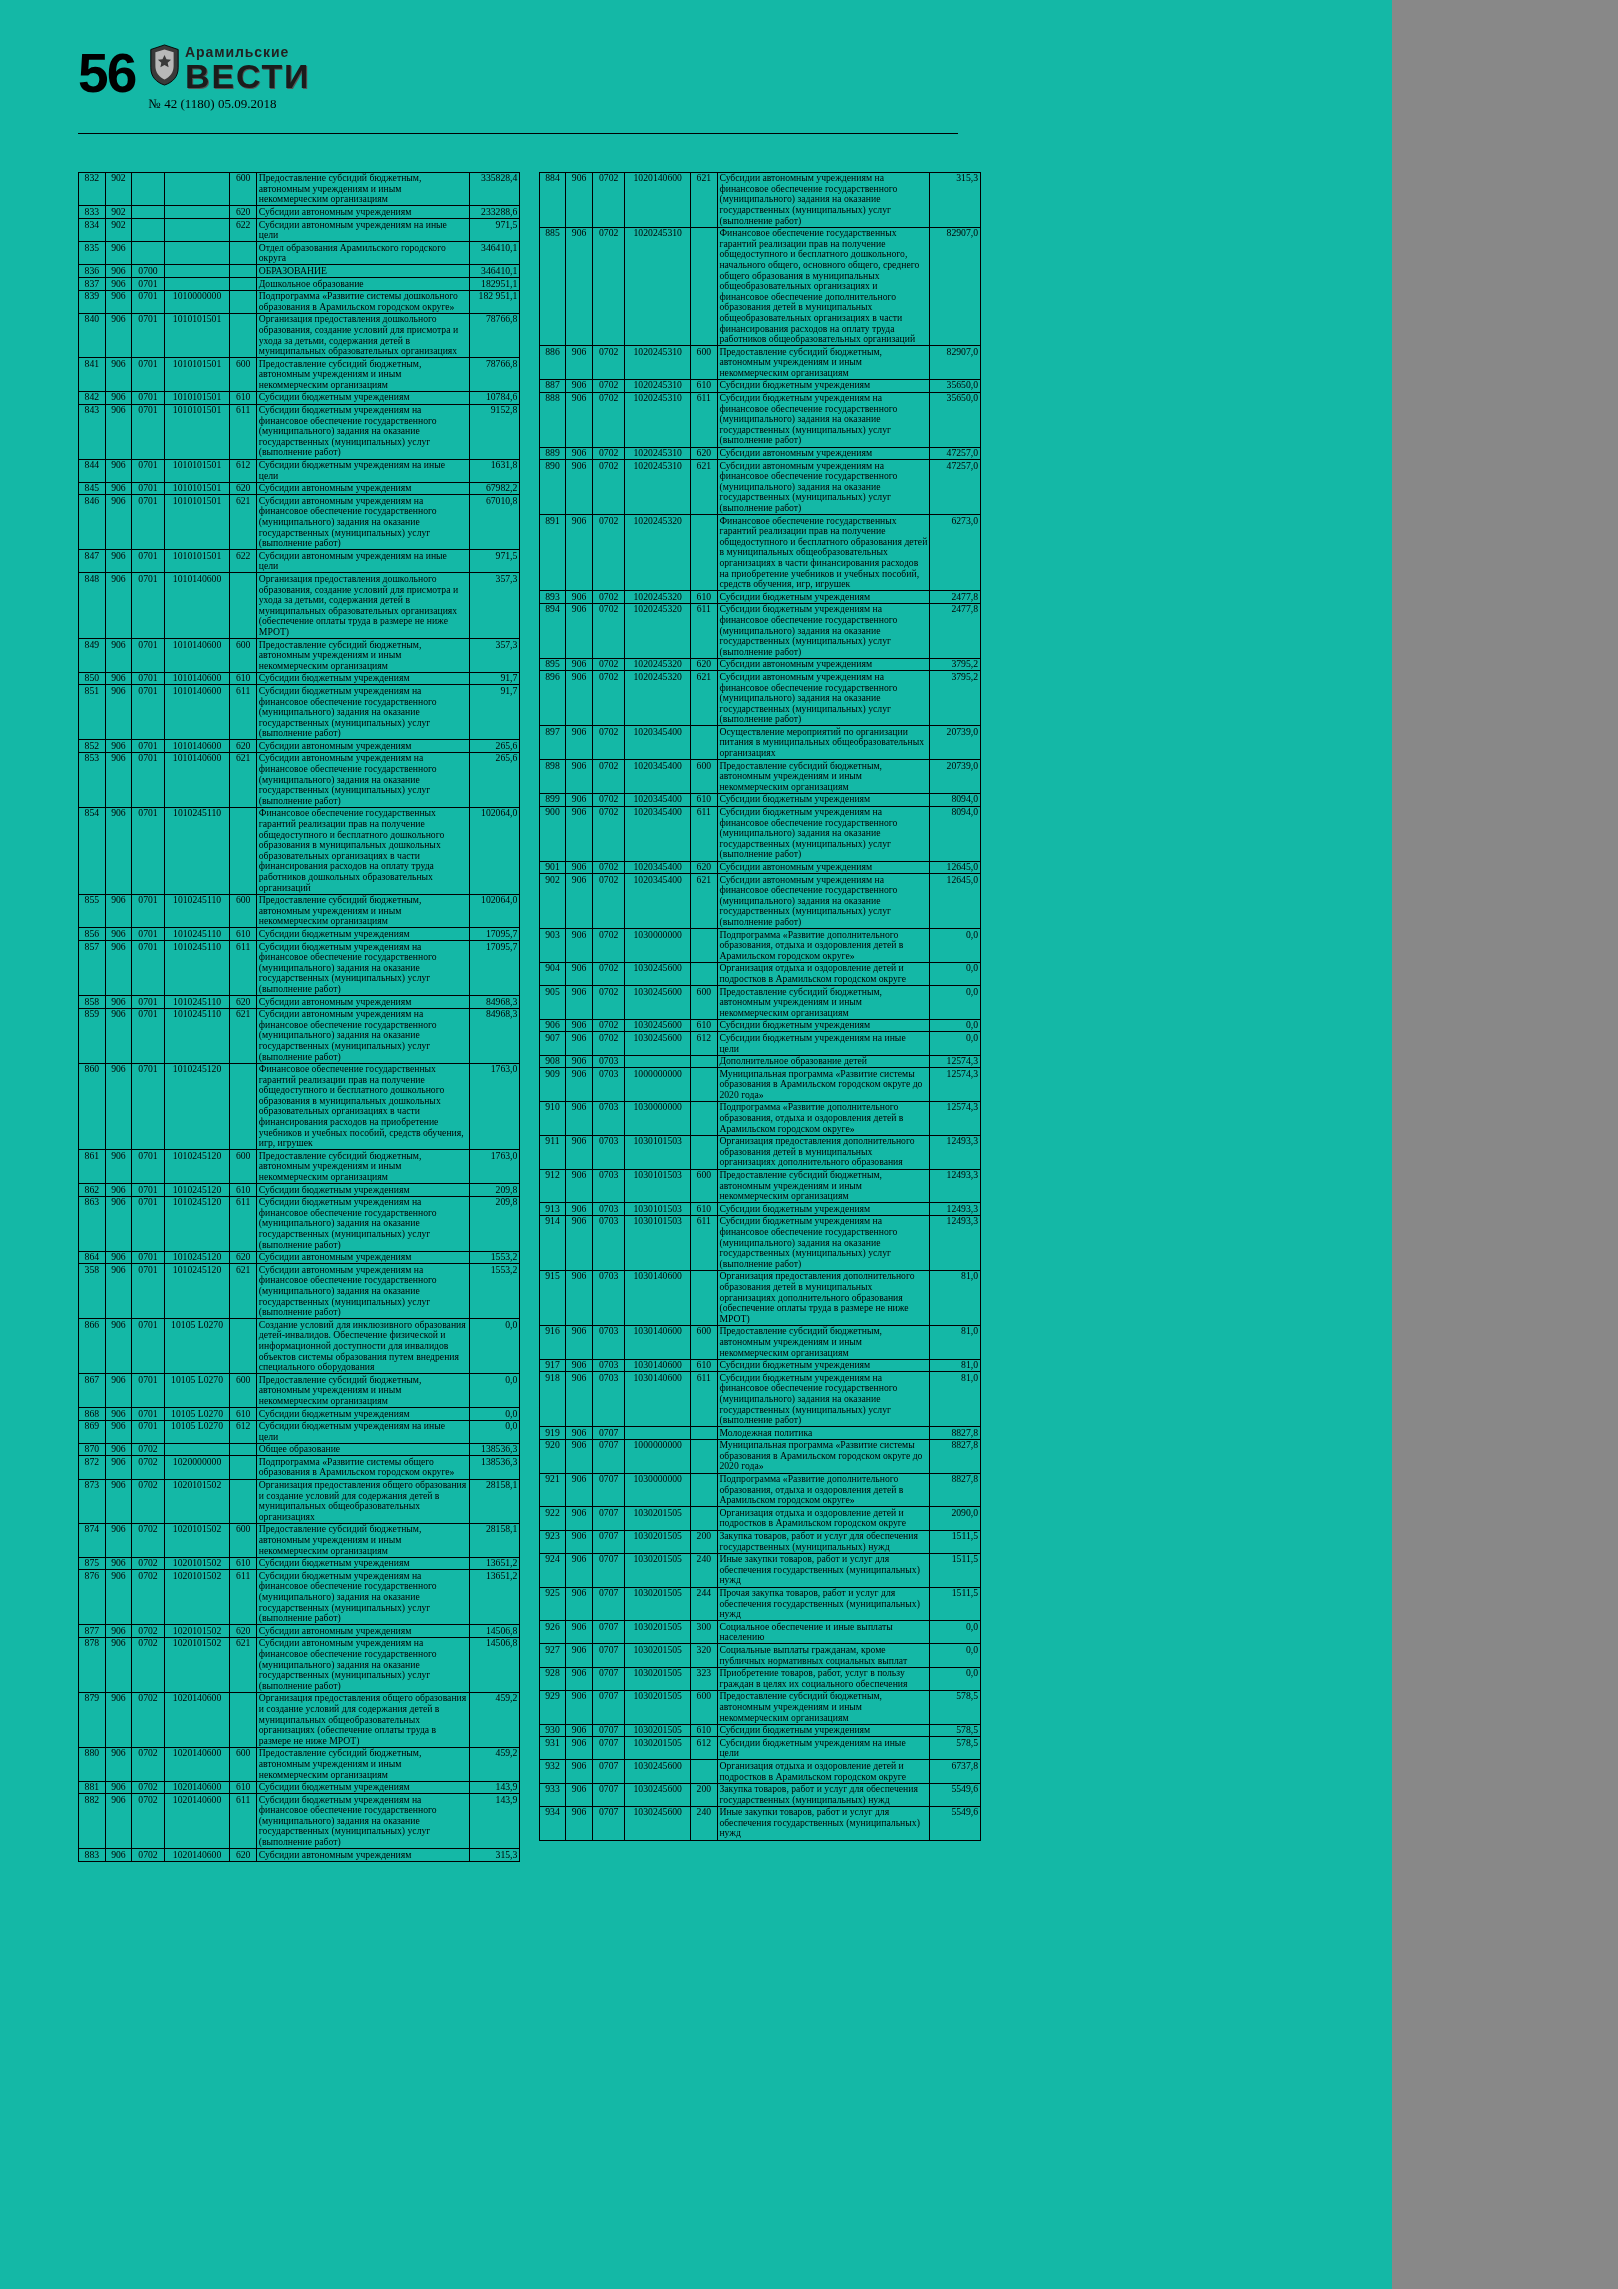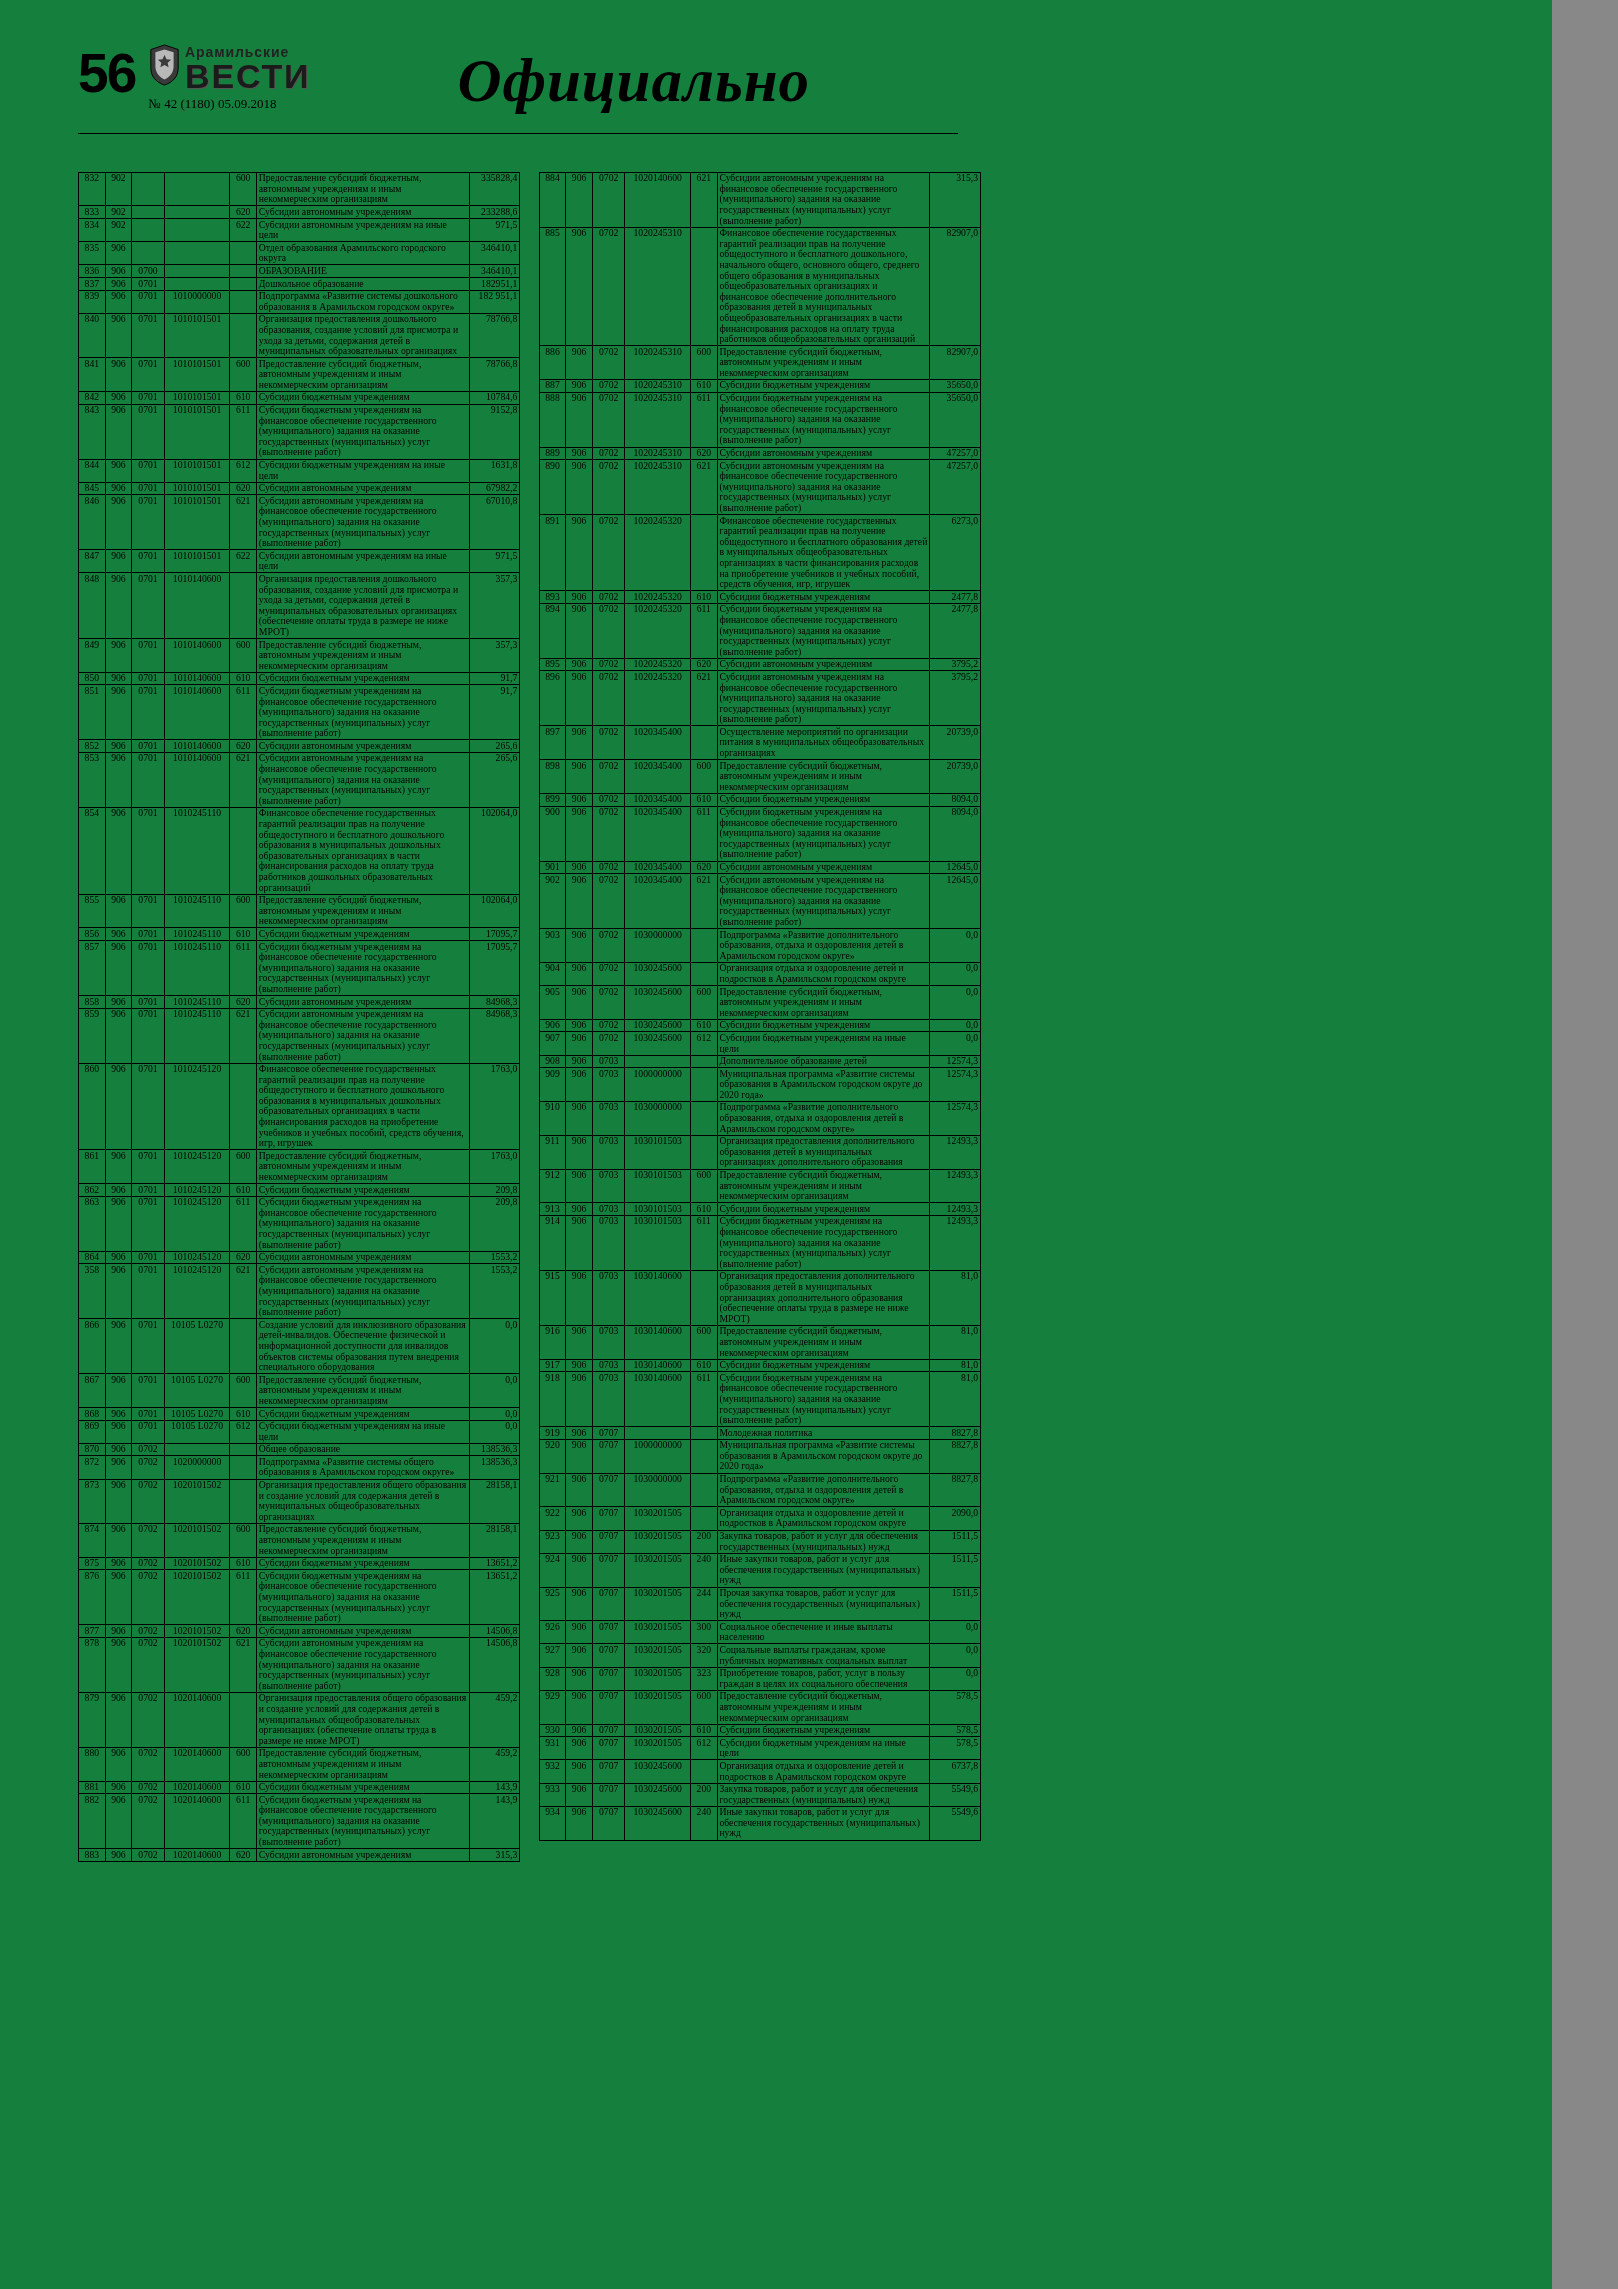--- a/index.html
+++ b/index.html
@@ -1,19 +1,19 @@
 <!DOCTYPE html>
 <html style="font-size:14.8px"><head>
 <meta charset="utf-8">
 <style>
   html,body{margin:0;padding:0;background:#888;}
   .page{
     position:relative;
-    width:1552px;height:2290px;
-    background:#15803d;
+    width:1392px;height:2290px;
+    background:#14b8a6;
     font-family:"Liberation Serif", serif;
     color:#000;
     overflow:hidden;
   }
   .content{
     position:absolute;
     left:78px;top:44px;
     width:880px;
   }
   
@@ -123,21 +123,20 @@
               <path d="M17 12 l2.2 4.6 5 .6 -3.7 3.4 1 4.9 -4.5-2.5 -4.5 2.5 1-4.9 -3.7-3.4 5-.6 Z" fill="#3a3a3a"></path>
             </svg>
           </span>
           <span class="mast-text">
             <span class="mast-top" style="display:block;">Арамильские</span>
             <span class="mast-main" style="display:block;">ВЕСТИ</span>
           </span>
         </div>
         <div class="issue">№ 42 (1180) 05.09.2018</div>
       </div>
-      <div class="section-title">Официально</div>
     </div>
 
     <div class="header-rule"></div>
 
     <div class="columns">
       <table class="budget">
         <tbody>
             <tr>
               <td class="c0">832</td>
               <td class="c1">902</td>

